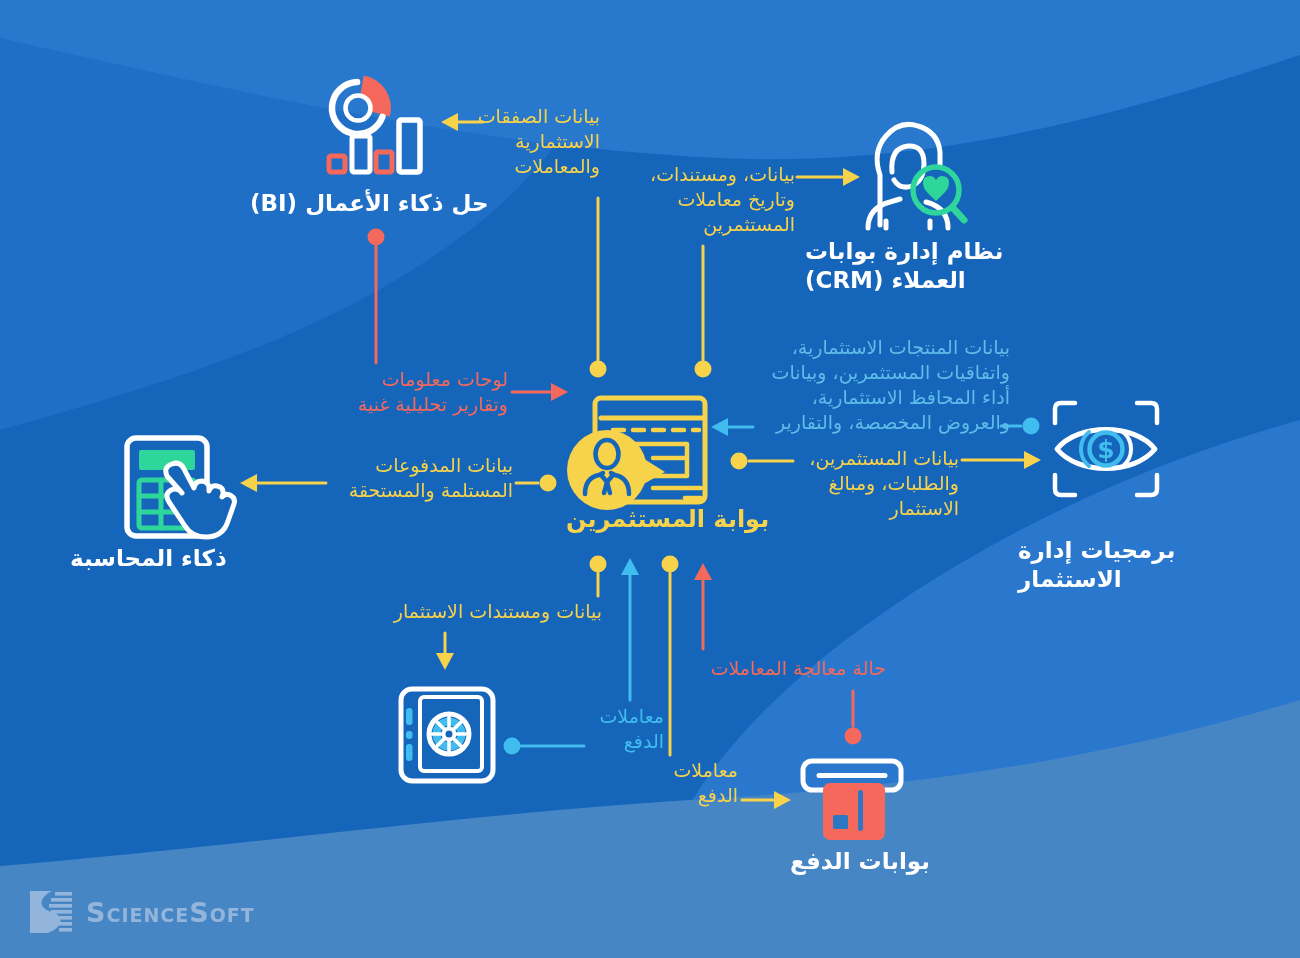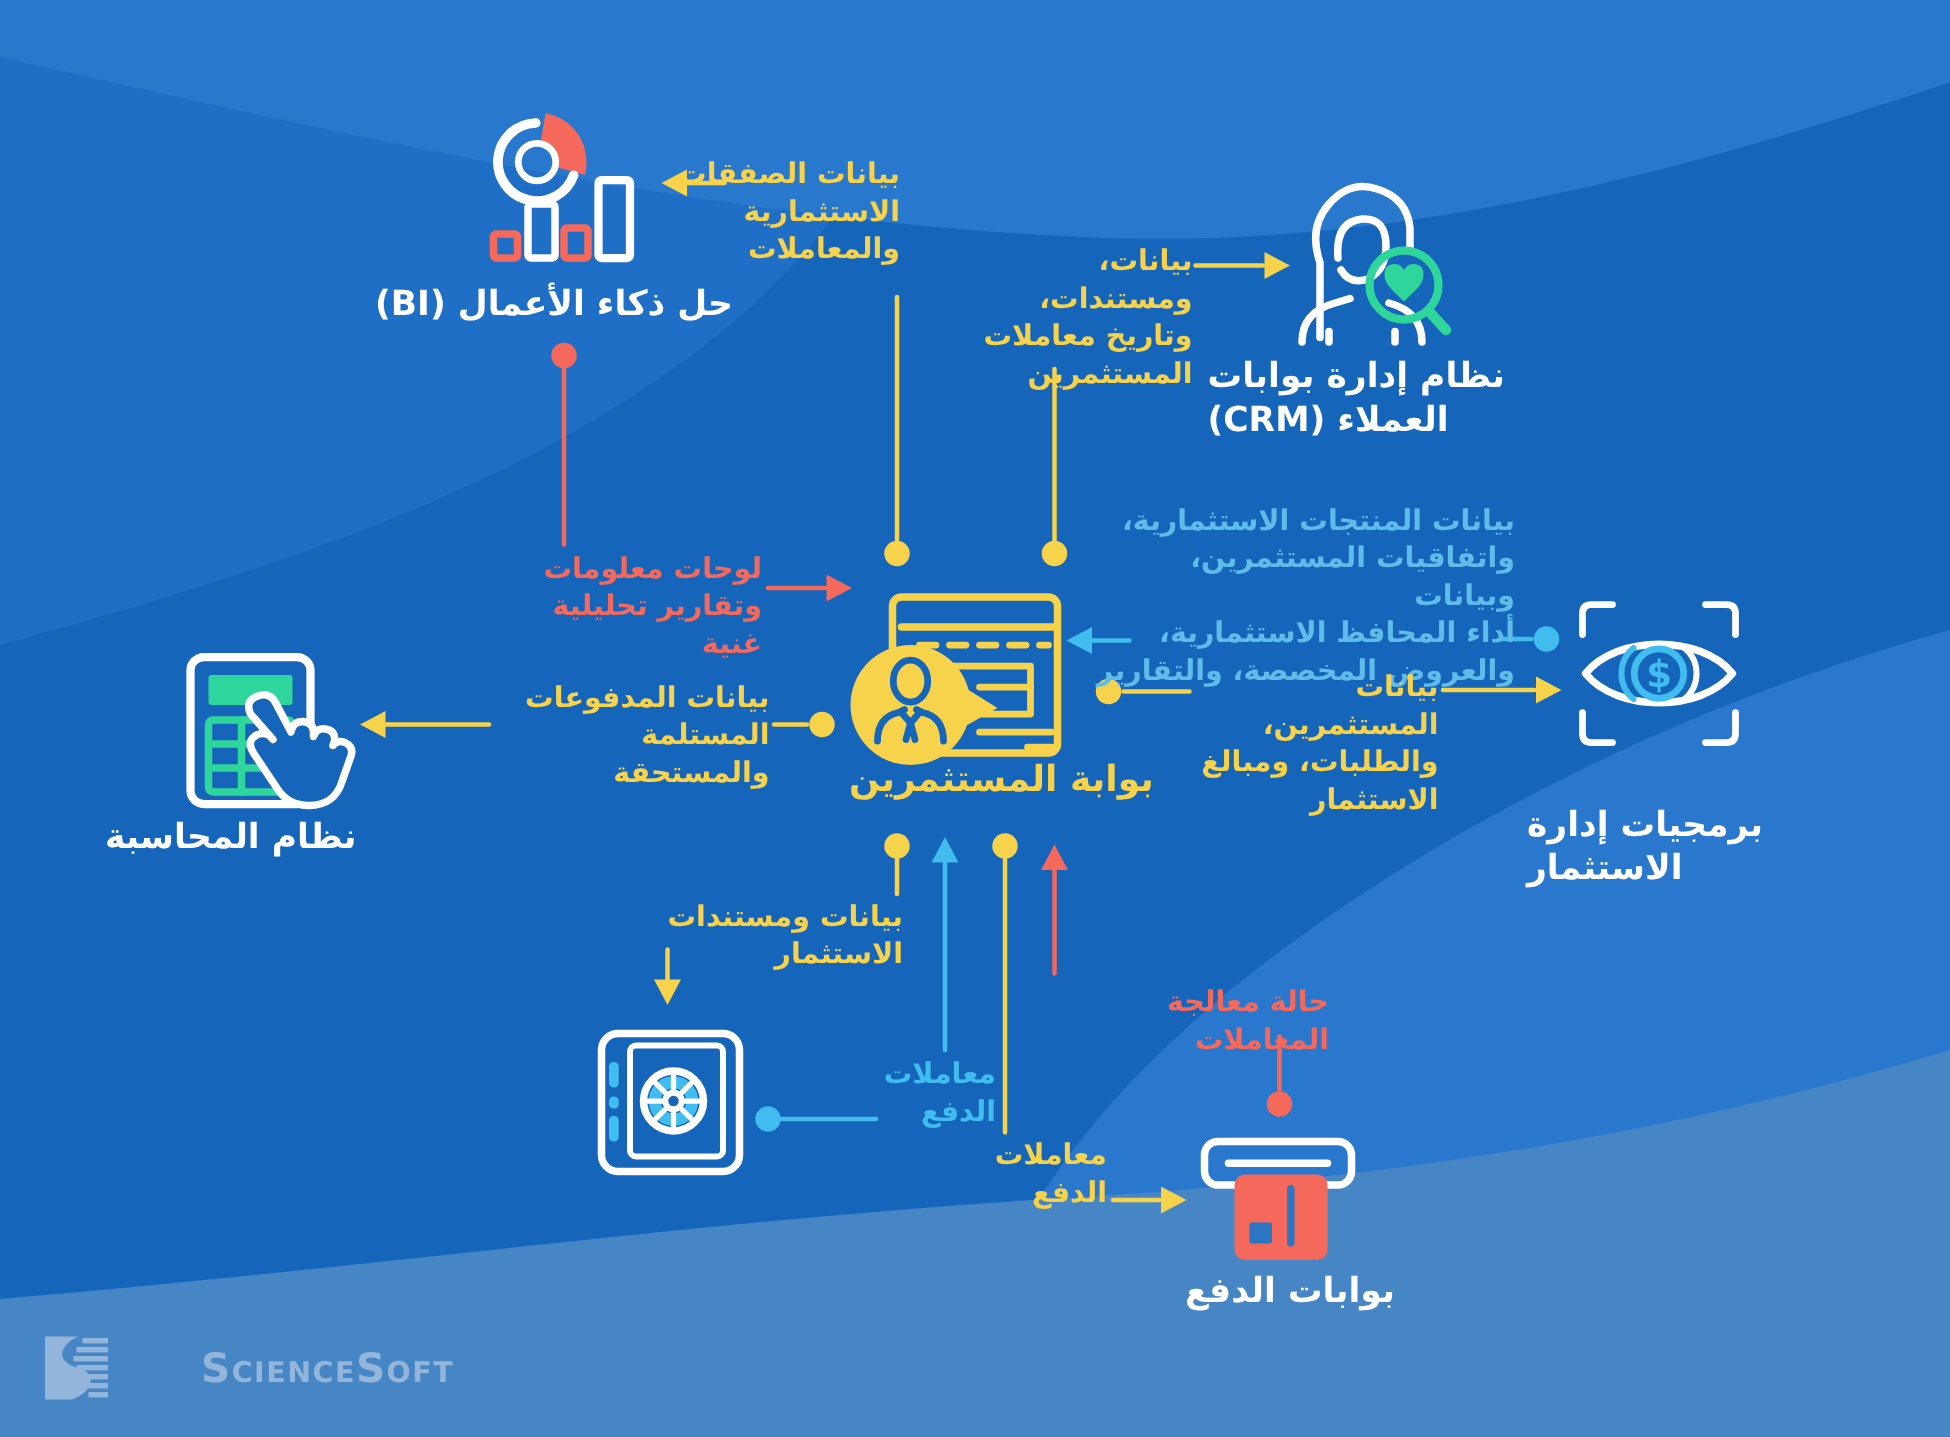--- a/index.html
+++ b/index.html
@@ -24,35 +24,35 @@
   .st-w{stroke:var(--c-white);fill:none;stroke-linecap:round;stroke-linejoin:round}
   .st-y{stroke:var(--c-yellow);fill:none;stroke-linecap:round;stroke-linejoin:round}
   .st-g{stroke:var(--c-green);fill:none;stroke-linecap:round;stroke-linejoin:round}
   .st-c{stroke:var(--c-cyan);fill:none;stroke-linecap:round;stroke-linejoin:round}
   .st-bg{stroke:var(--c-bg);fill:none;stroke-linecap:round;stroke-linejoin:round} .fl-y{fill:var(--c-yellow)} .fl-s{fill:var(--c-salmon)}
   .fl-g{fill:var(--c-green)} .fl-c{fill:var(--c-cyan)} .fl-bgfill{fill:var(--c-bg)}
   .icon{position:absolute;z-index:3}
   
   .ftxt{
     position:absolute;z-index:4;direction:rtl;text-align:right;
-    white-space:pre-line;font-size:19px;line-height:1.32;font-weight:700;
+    white-space:pre-line;font-size:19px;line-height:1.32;font-weight:400;
   }
   .ftxt.y{color:var(--c-yellow)} .ftxt.s{color:var(--c-salmon)}
   .ftxt.c{color:var(--c-cyan)} .ftxt.csoft{color:var(--c-cyan_soft)}
   .nlabel{
     position:absolute;z-index:4;direction:rtl;text-align:left;
     white-space:pre-line;color:var(--c-white);font-weight:bold;font-size:23px;line-height:1.28;
   }
   .nlabel.portal{color:var(--c-yellow);font-size:24px}
   
   #logo{position:absolute;left:28px;top:889px;z-index:4;display:flex;align-items:center;gap:12px;opacity:.9}
   #logo .mark{width:46px;height:46px}
   #logo .wordmark{
     color:var(--c-logo);font-size:27px;font-weight:bold;letter-spacing:1px;
-    font-variant:small-caps;direction:ltr;margin-left:48px;
+    font-variant:small-caps;direction:ltr;
   }
 </style>
 </head>
 <body>
 
 <div id="stage">
 
   <svg class="layer" viewBox="0 0 1300 958" aria-hidden="true">
     <path class="w-diag" d="M0,430 C180,380 340,330 470,230 C560,160 600,90 610,0 H0 Z"></path>
     <path class="w-top" d="M0,0 H1300 V55 C1120,115 930,168 720,158 C470,146 240,92 0,38 Z"></path>
@@ -240,21 +240,21 @@
         <path d="M42,92 L39,103 M42,92 L45,103"></path>
       </g>
     </svg>
   </div>
 
   <div class="nlabel" style="left:250px;top:189px;width:250px">حل ذكاء الأعمال (BI)</div>
   <div class="nlabel" style="left:805px;top:237px;width:235px">نظام إدارة بوابات
 العملاء (CRM)</div>
   <div class="nlabel" style="left:1018px;top:536px;width:175px">برمجيات إدارة
 الاستثمار</div>
-  <div class="nlabel" style="left:70px;top:544px;width:205px">نظام المحاسبة</div>
+  <div class="nlabel" style="left:70px;top:544px;width:205px">ذكاء المحاسبة</div>
   <div class="nlabel" style="left:790px;top:847px;width:210px">بوابات الدفع</div>
   <div class="nlabel portal" style="left:566px;top:504px;width:230px">بوابة المستثمرين</div>
 
   <div class="ftxt y" style="left:440px;top:104px;width:160px">بيانات الصفقات
 الاستثمارية
 والمعاملات</div>
   <div class="ftxt y" style="left:632px;top:162px;width:163px">بيانات، ومستندات،
 وتاريخ معاملات
 المستثمرين</div>
   <div class="ftxt s" style="left:348px;top:367px;width:160px">لوحات معلومات

